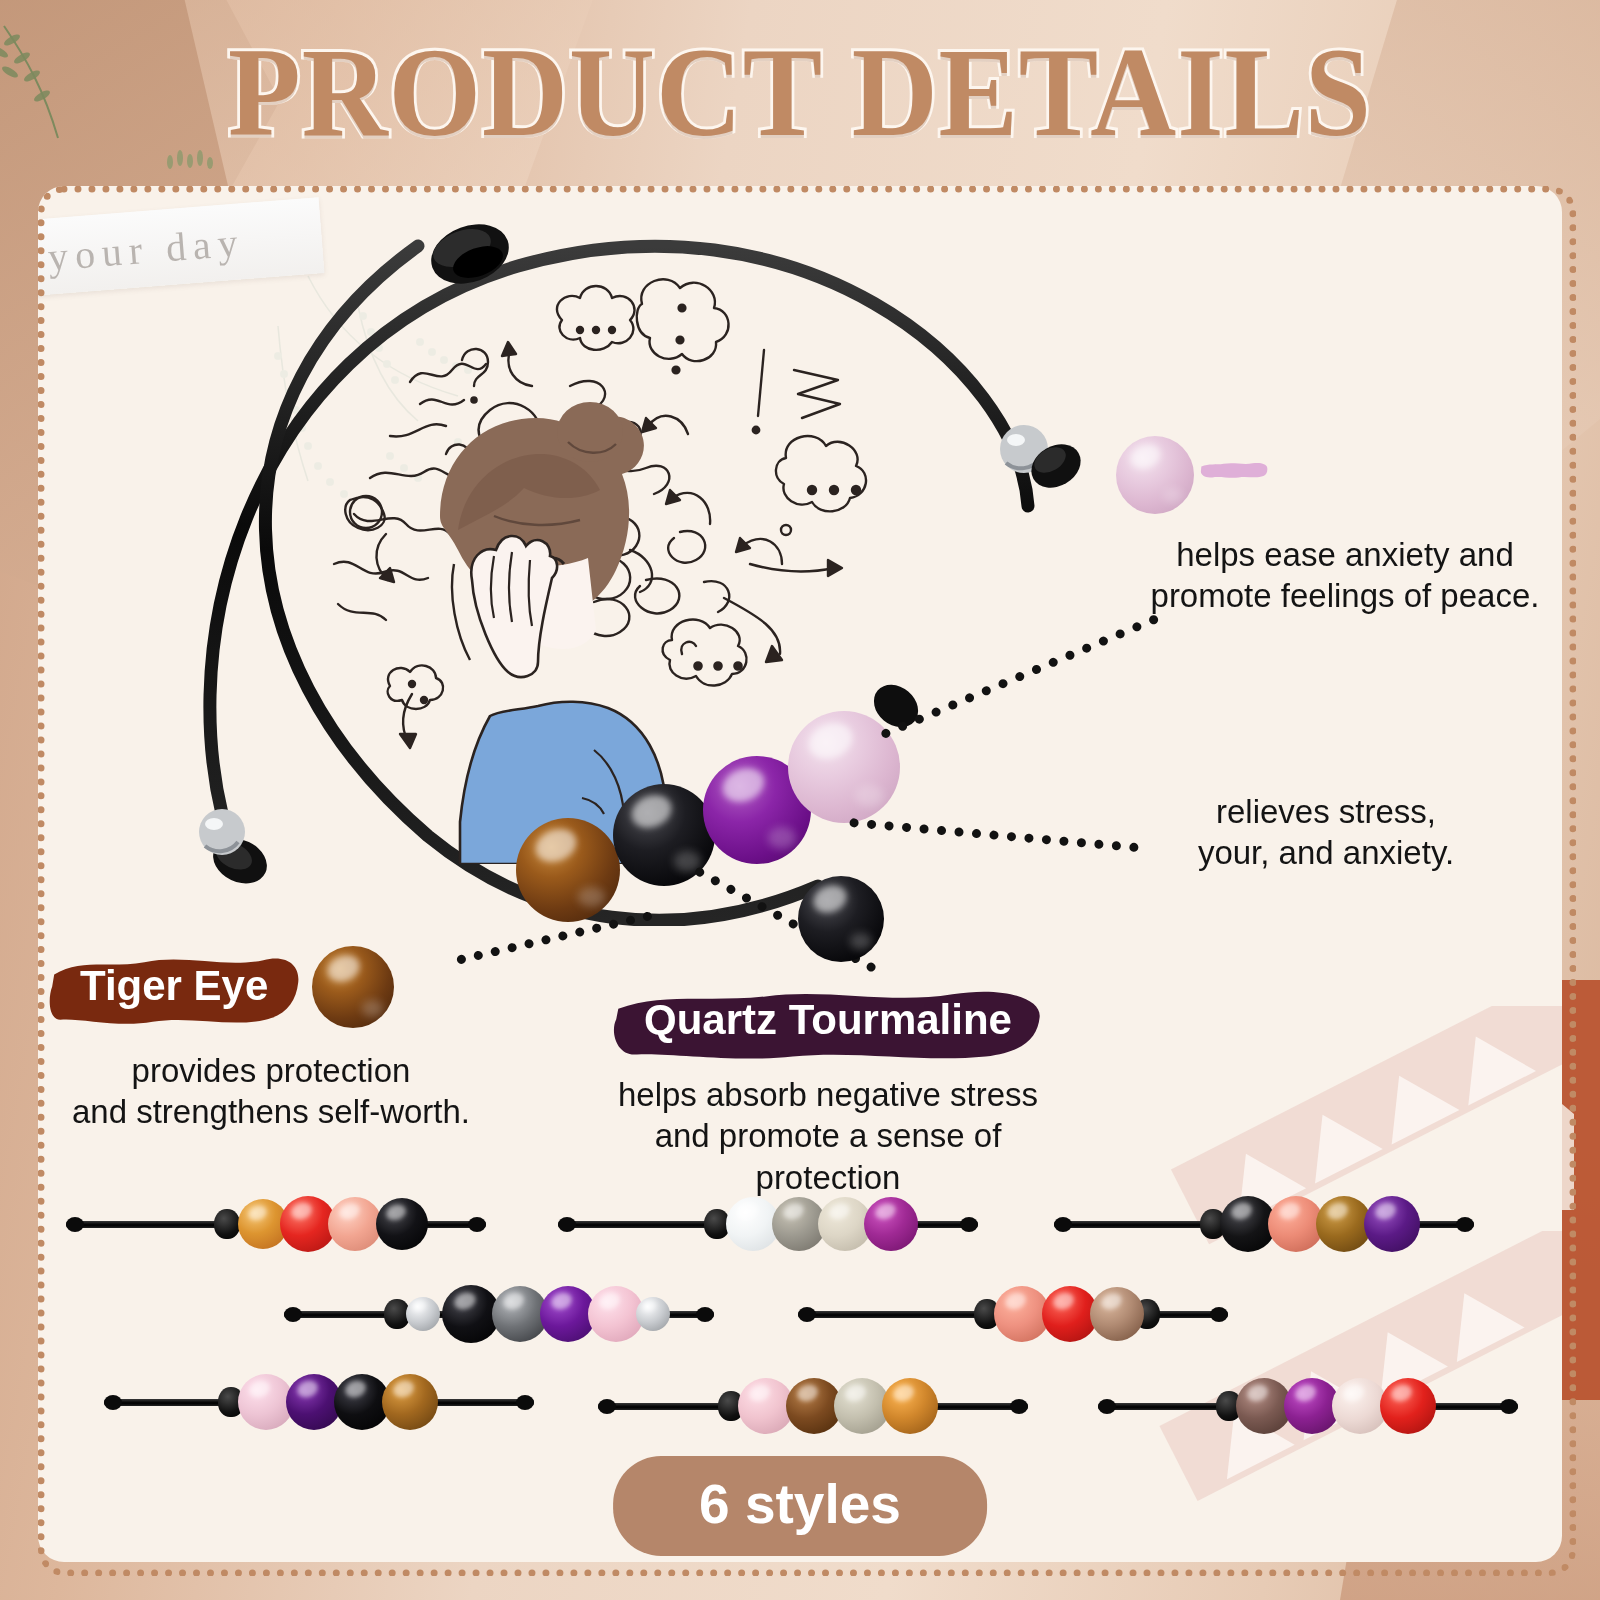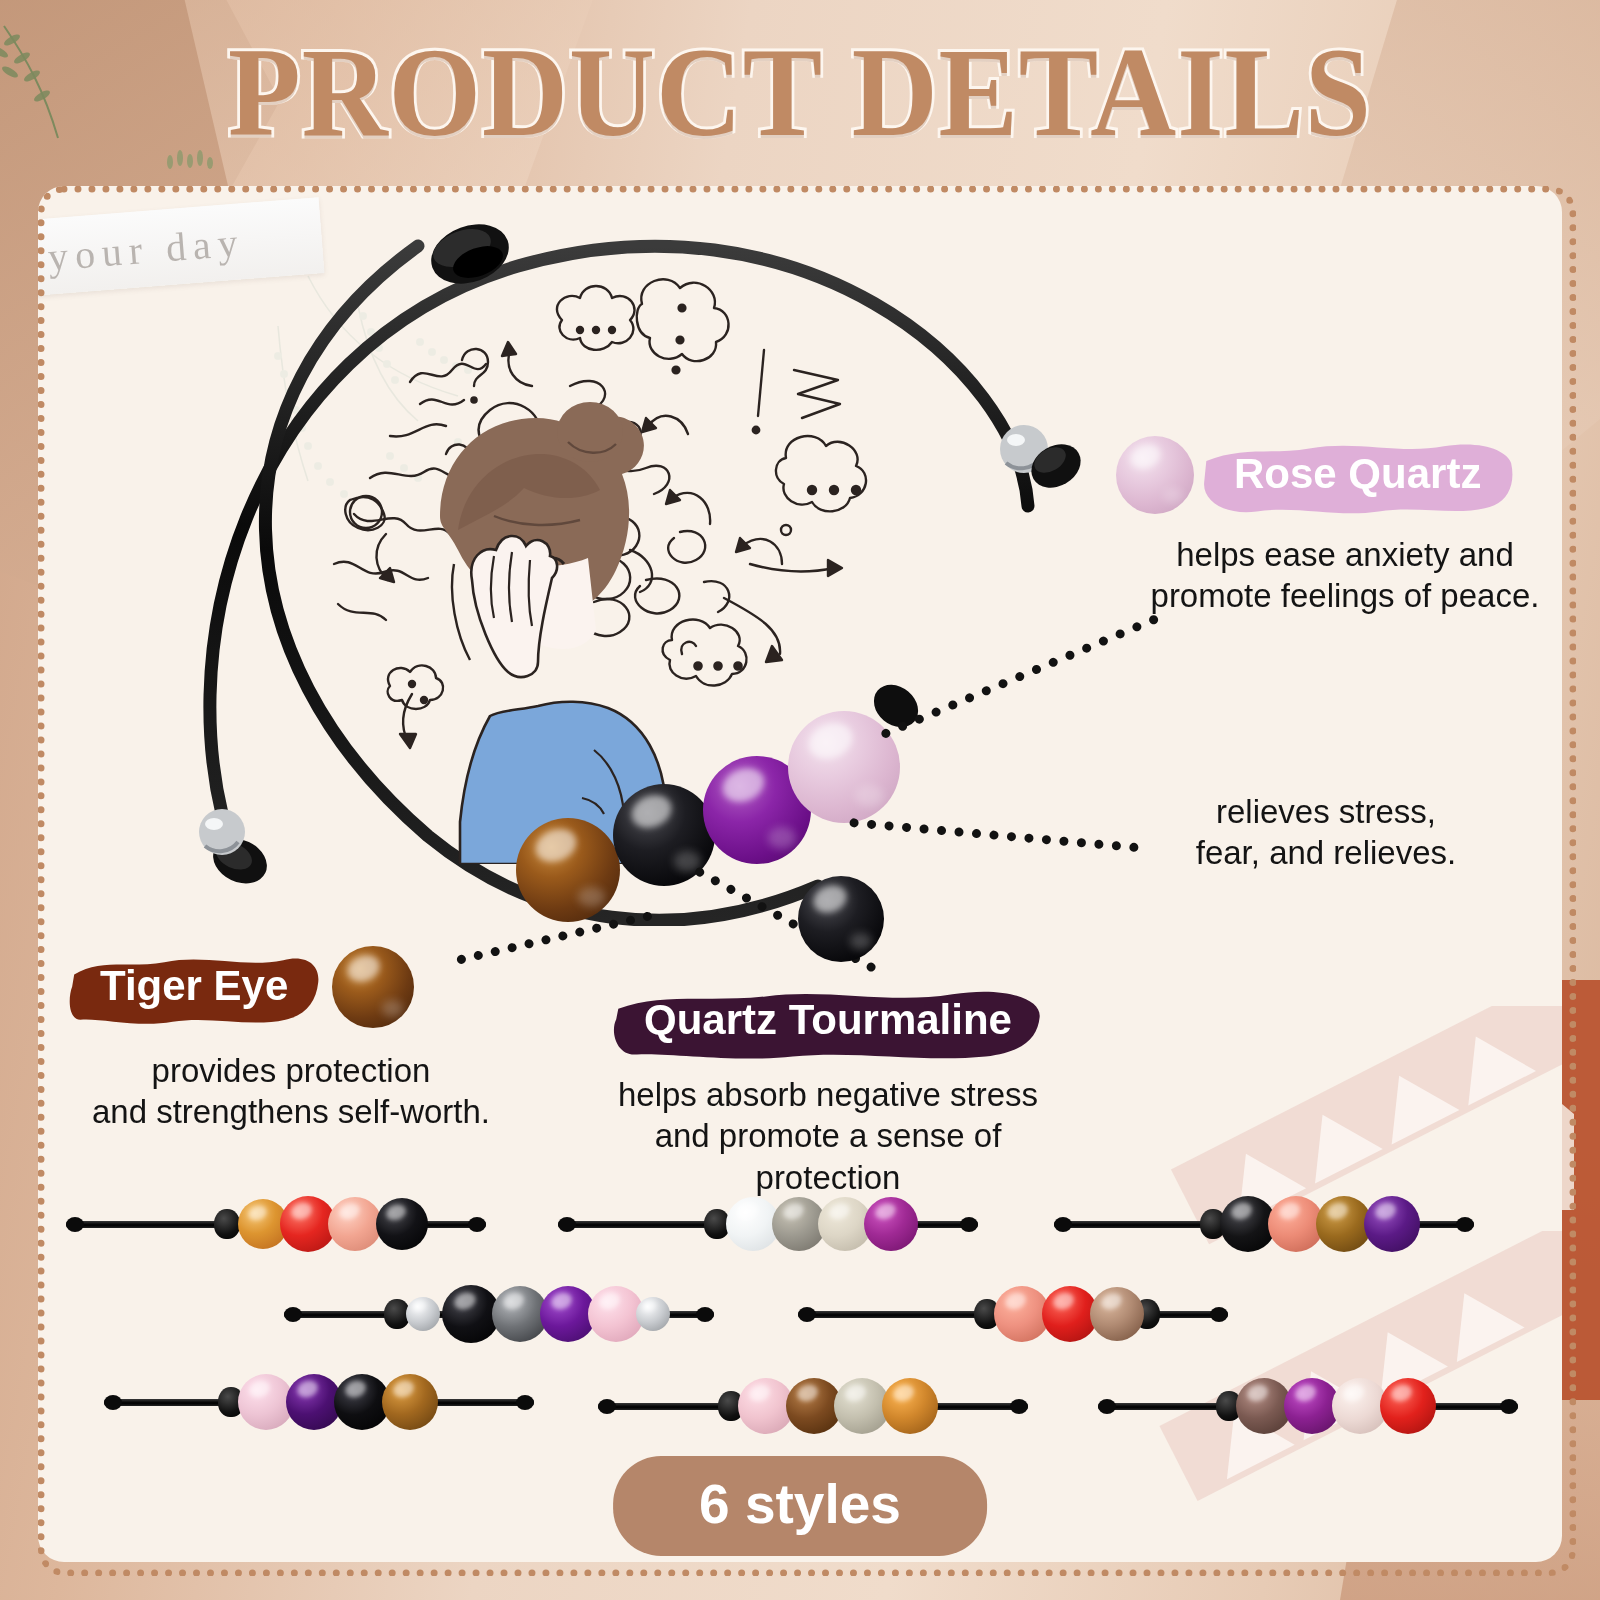--- a/index.html
+++ b/index.html
@@ -395,33 +395,32 @@
     <div class="leader" style="left:418px;top:770px;width:200px;transform:rotate(-13deg);"></div>
     <div class="leader" style="left:660px;top:680px;width:205px;transform:rotate(29deg);"></div>
 
     <div class="lbl" style="left:1078px;top:250px;width:430px;">
       <div style="display:flex;align-items:center;gap:6px;">
         <div class="bead b-rose" style="position:relative;width:78px;height:78px;flex:0 0 78px;"></div>
         <div class="brush">
           <svg class="ink" viewBox="0 0 300 72" preserveAspectRatio="none">
             <path d="M6 20 C40 6 70 14 104 8 C150 0 190 14 232 6 C268 0 292 10 296 22 C300 40 294 56 280 62 C250 74 210 62 170 68 C130 74 92 62 54 68 C24 72 2 58 4 40 Z" fill="#dfafd8"></path>
           </svg>
-          <span class="txt">Rose Quartz</span>
         </div>
       </div>
       <div class="desc" style="margin-top:20px;margin-left:28px;white-space:pre-line;">helps ease anxiety and
 promote feelings of peace.</div>
     </div>
 
     <div class="lbl" style="left:1020px;top:585px;width:450px;">
       <div class="desc" style="margin-top:20px;margin-left:86px;white-space:pre-line;">relieves stress,
-fear, and relieves.</div>
-    </div>
-
-    <div class="lbl" style="left:28px;top:760px;width:440px;">
+your, and anxiety.</div>
+    </div>
+
+    <div class="lbl" style="left:8px;top:760px;width:440px;">
       <div style="display:flex;align-items:center;gap:10px;">
         <div class="brush">
           <svg class="ink" viewBox="0 0 250 74" preserveAspectRatio="none">
             <path d="M8 22 C34 6 62 16 96 10 C136 2 174 16 212 8 C236 2 248 14 246 30 C244 48 234 62 214 66 C180 74 142 62 104 68 C70 74 32 64 14 66 C2 66 2 44 6 34 Z" fill="#79290f"></path>
           </svg>
           <span class="txt">Tiger Eye</span>
         </div>
         <div class="bead b-tiger" style="position:relative;width:82px;height:82px;flex:0 0 82px;"></div>
       </div>
       <div class="desc" style="margin-top:22px;margin-left:10px;white-space:pre-line;">provides protection

